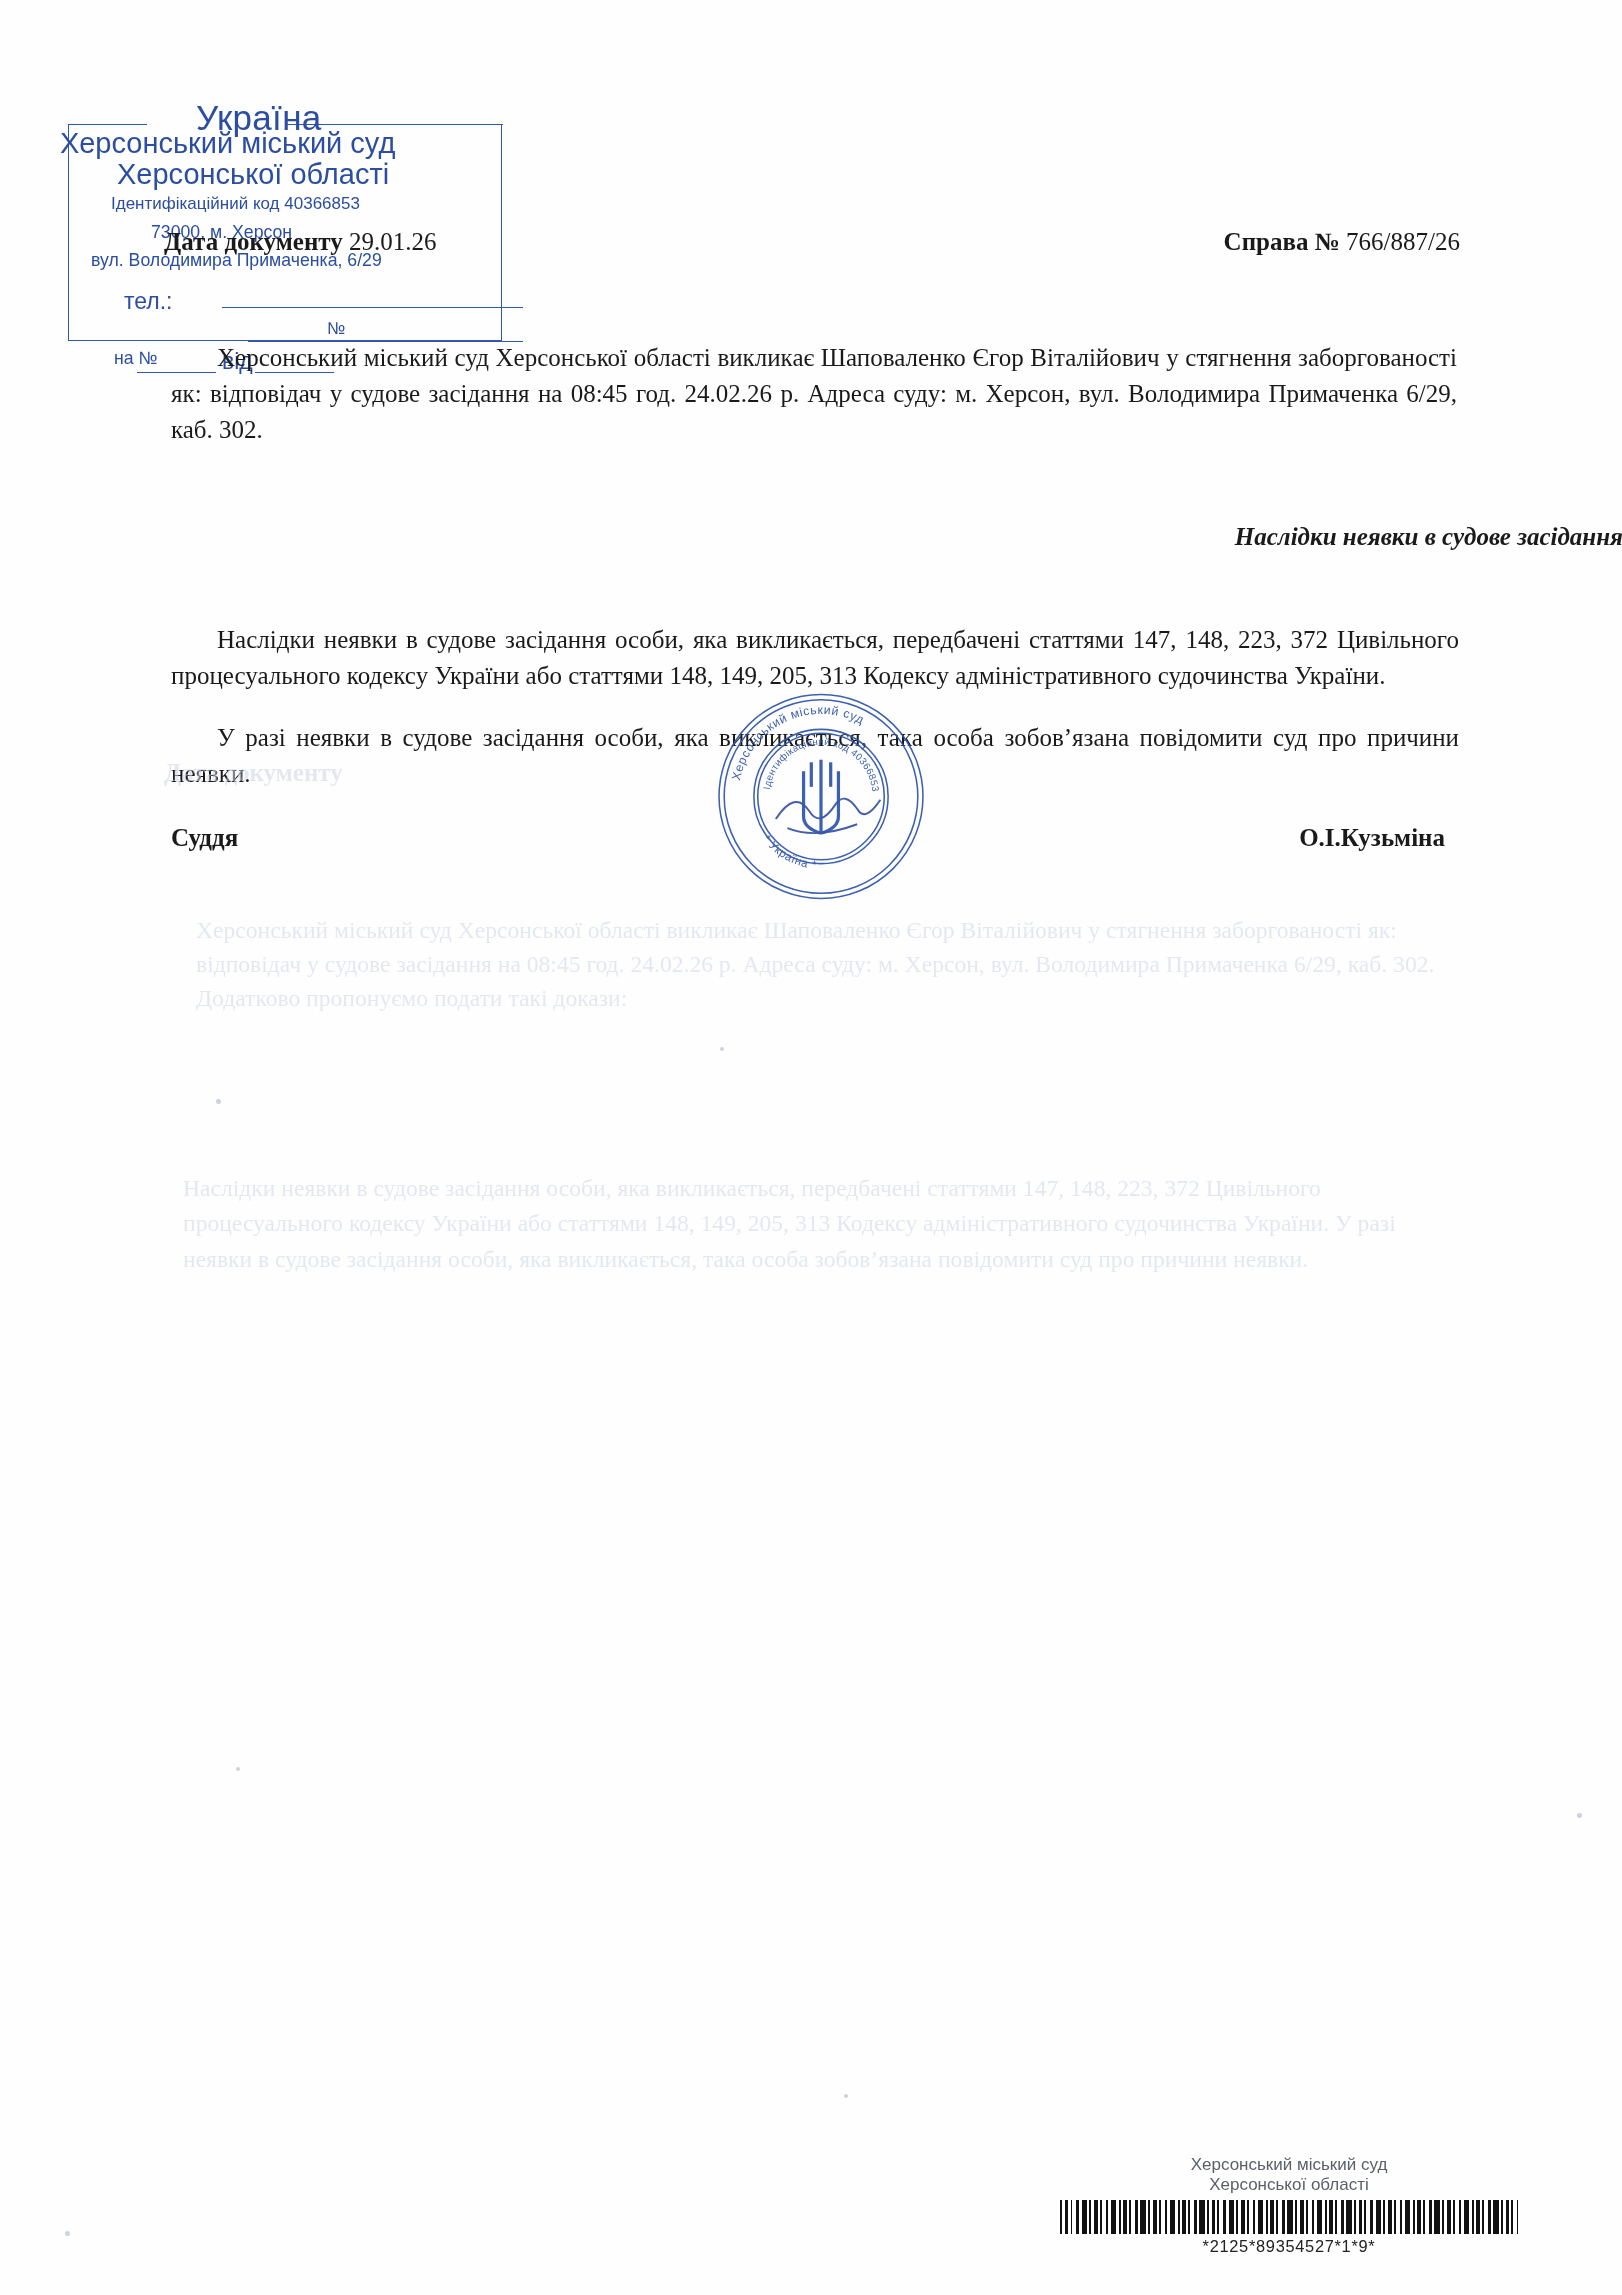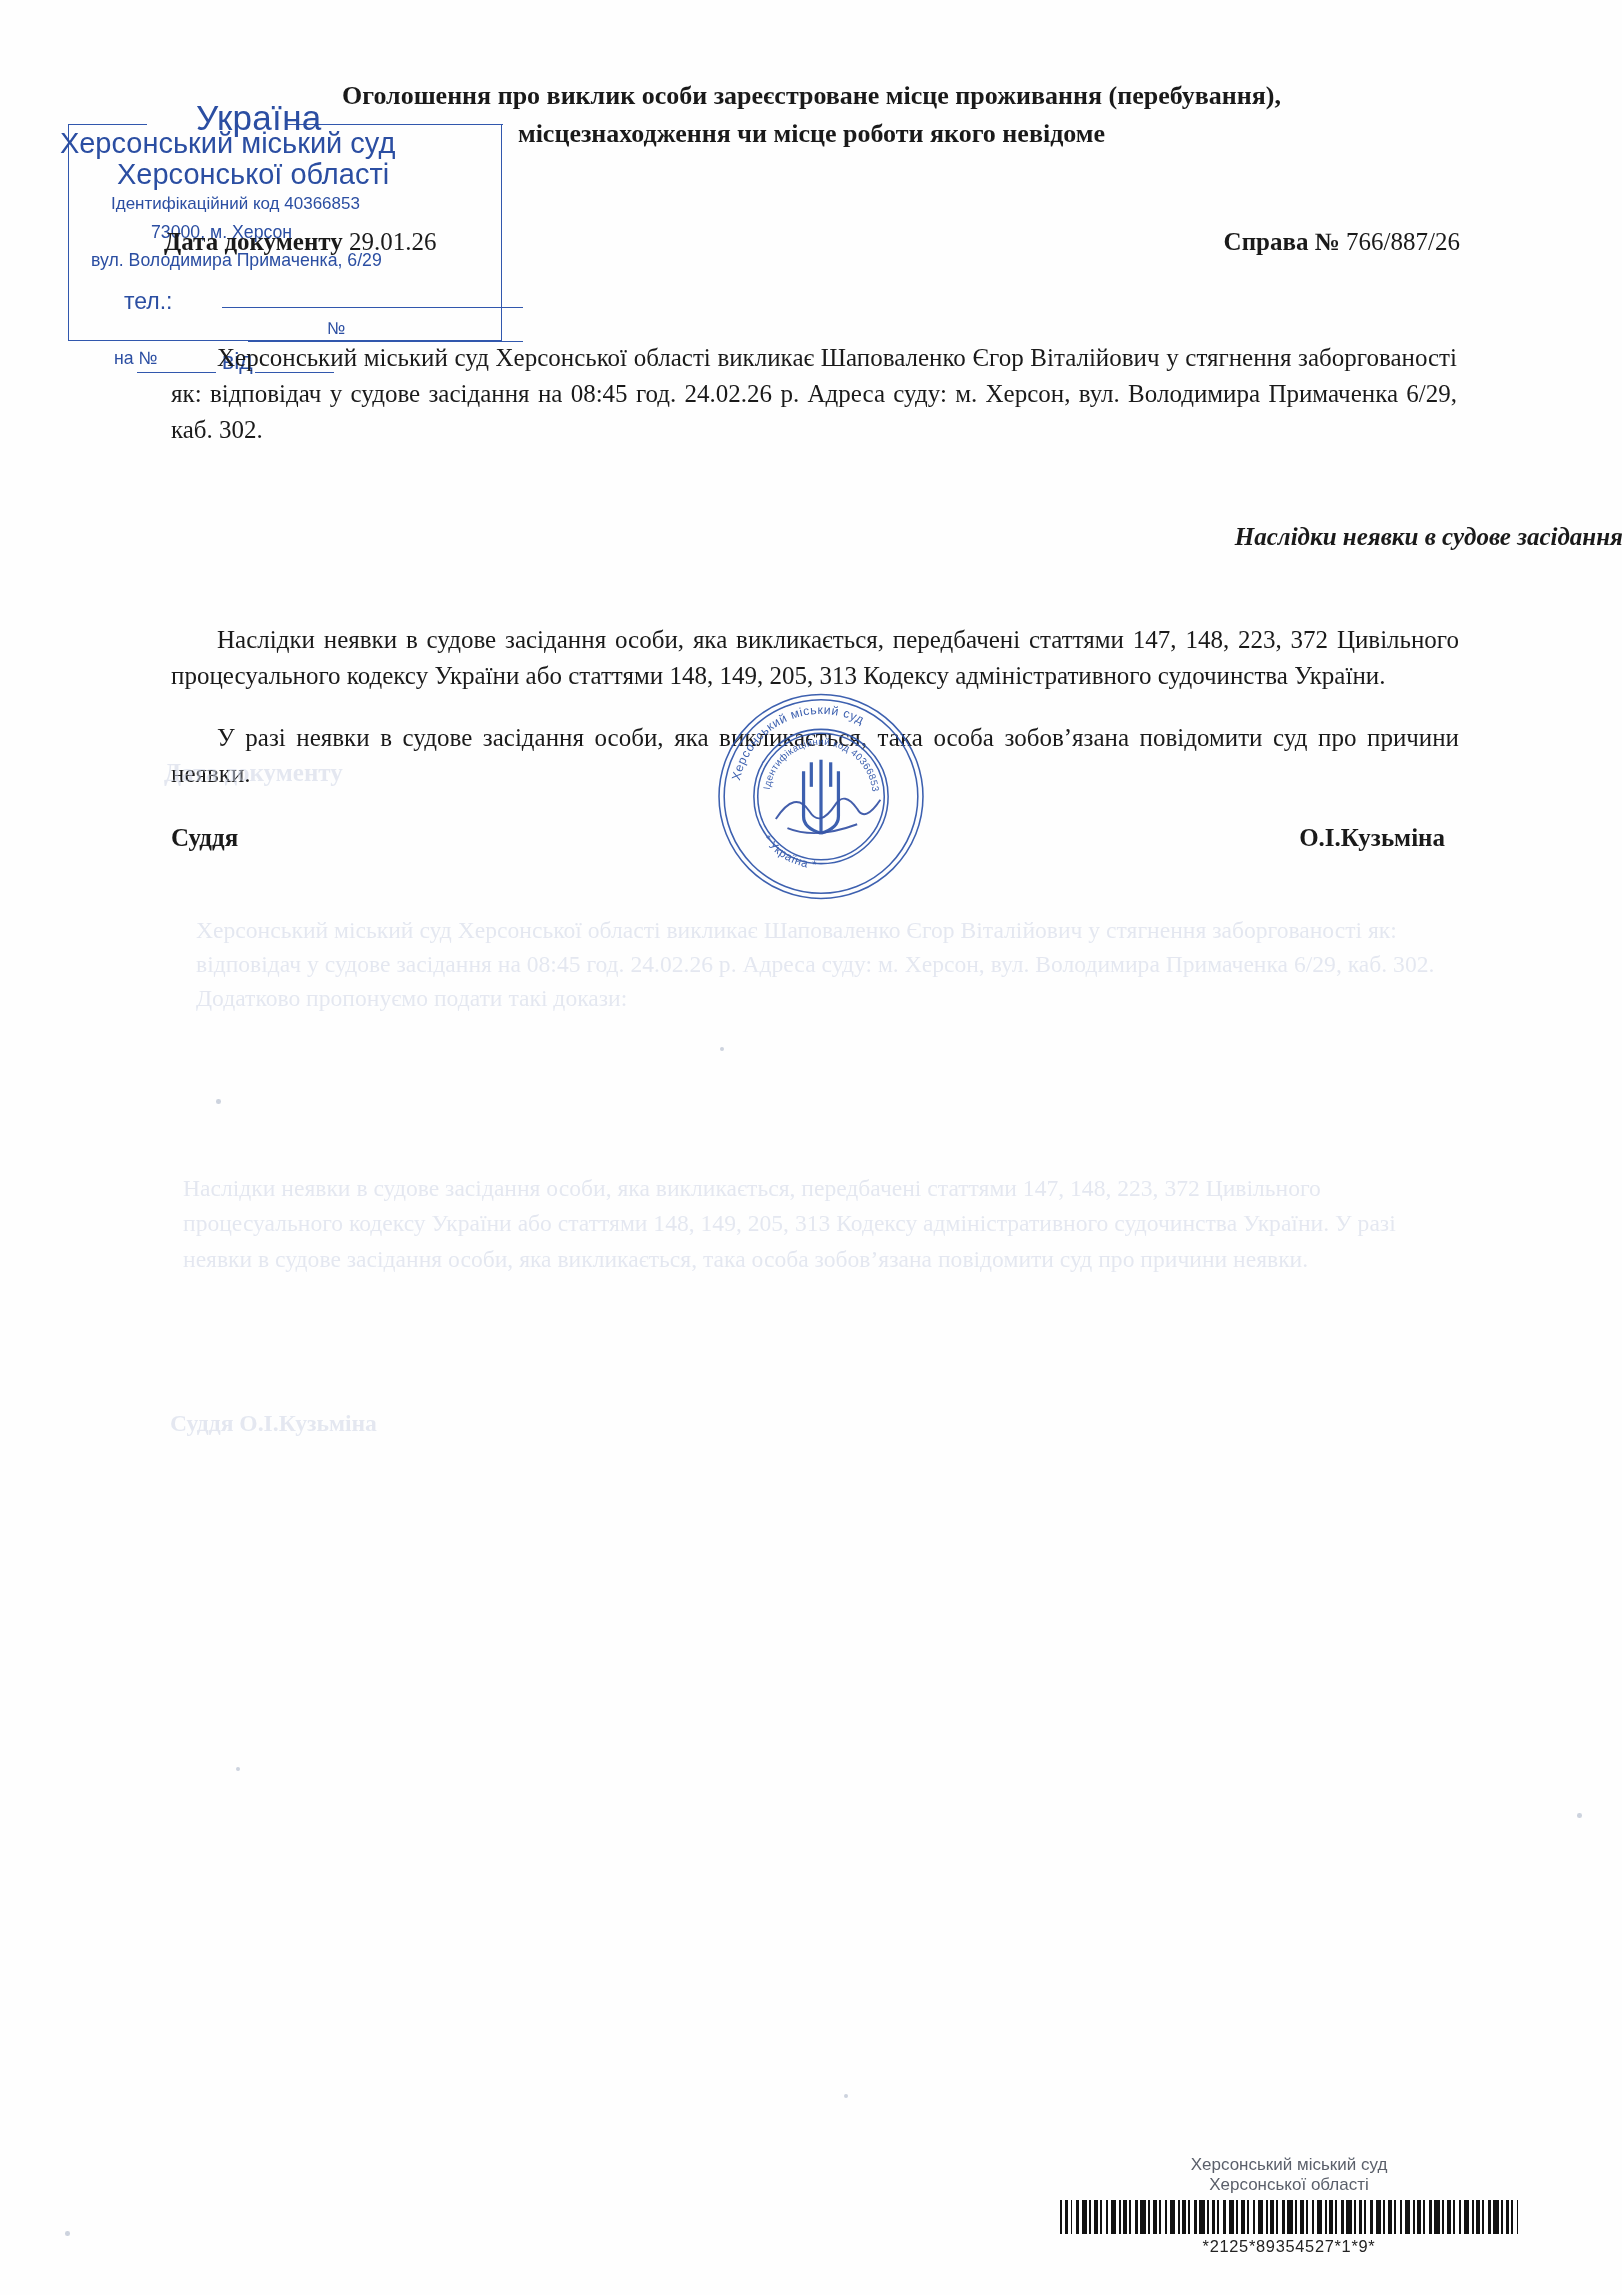--- a/index.html
+++ b/index.html
@@ -238,24 +238,20 @@
   .barcode-text { font-size: 16.4px; letter-spacing: 0.7px; margin-top: 2.6px; color:#222; }
 
   
   .speck { position:absolute; background:#cdd3de; border-radius:50%; }
 </style>
 </head>
 <body>
 
 <div class="page">
 
-  <div class="doc-title">
-    <span class="l1">Оголошення про виклик особи зареєстроване місце проживання (перебування),</span>
-    <span class="l2">місцезнаходження чи місце роботи якого невідоме</span>
-  </div>
 
   <div class="court-stamp">
     <div class="frame"></div>
     <div class="stamp-l1">Україна</div>
     <div class="stamp-l2">Херсонський міський суд</div>
     <div class="stamp-l3">Херсонської області</div>
     <div class="stamp-l4">Ідентифікаційний код 40366853</div>
     <div class="stamp-l5">73000, м. Херсон</div>
     <div class="stamp-l6">вул. Володимира Примаченка, 6/29</div>
     <div class="stamp-tel">тел.:</div>
@@ -327,21 +323,20 @@
 
     <g stroke="#2b49a0" stroke-width="3" fill="none" opacity="0.95">
       <path d="M150 200 q30 -46 52 -12 q16 26 40 -10 q14 -22 34 6 q12 22 36 -14"></path>
       <path d="M168 214 q44 18 108 -6"></path>
     </g>
   </svg>
 
   <div class="ghost ghost-title">Дата документу</div>
   <div class="ghost ghost-b1">Херсонський міський суд Херсонської області викликає Шаповаленко Єгор Віталійович у стягнення заборгованості як: відповідач у судове засідання на 08:45 год. 24.02.26 р. Адреса суду: м. Херсон, вул. Володимира Примаченка 6/29, каб. 302. Додатково пропонуємо подати такі докази:</div>
   <div class="ghost ghost-b2">Наслідки неявки в судове засідання особи, яка викликається, передбачені статтями 147, 148, 223, 372 Цивільного процесуального кодексу України або статтями 148, 149, 205, 313 Кодексу адміністративного судочинства України. У разі неявки в судове засідання особи, яка викликається, така особа зобов’язана повідомити суд про причини неявки.</div>
-  <div class="ghost ghost-b3">Суддя                                                                                                                                                          О.І.Кузьміна</div>
 
   <div class="speck" style="left:216px;top:1099px;width:4.6px;height:4.6px;"></div>
   <div class="speck" style="left:720px;top:1047px;width:3.9px;height:3.9px;"></div>
   <div class="speck" style="left:1577px;top:1813px;width:4.6px;height:4.6px;"></div>
   <div class="speck" style="left:65px;top:2231px;width:4.6px;height:4.6px;"></div>
   <div class="speck" style="left:236px;top:1767px;width:3.9px;height:3.9px;"></div>
   <div class="speck" style="left:844px;top:2094px;width:3.9px;height:3.9px;"></div>
 
   <div class="footer">
     <div class="f-l1">Херсонський міський суд</div>

